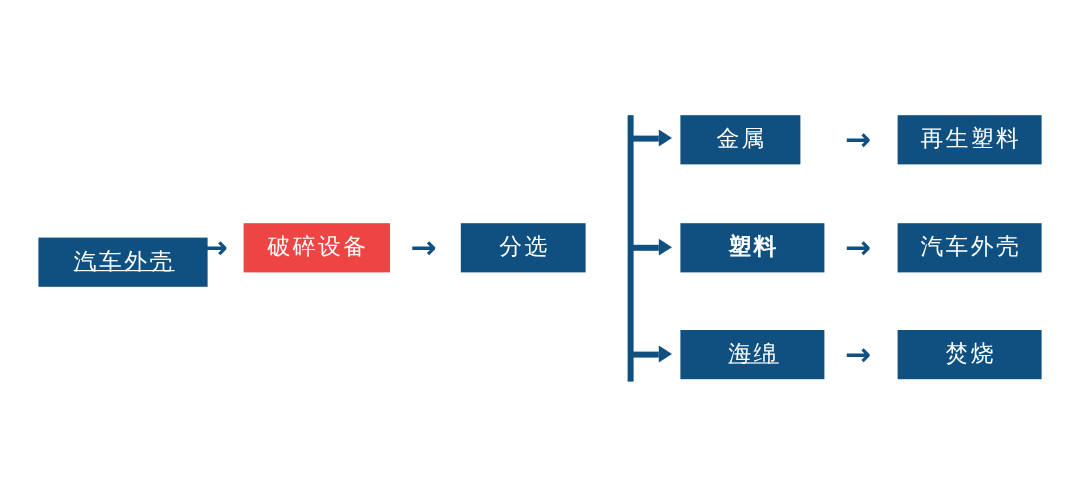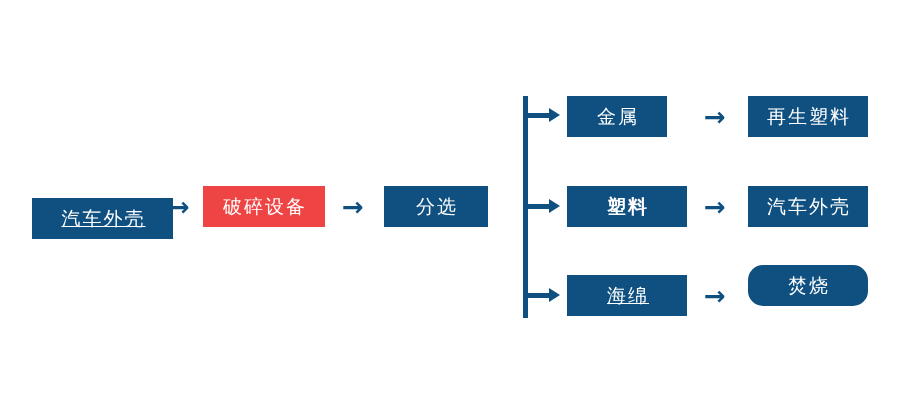--- a/index.html
+++ b/index.html
@@ -101,15 +101,15 @@
 
   <div class="node blue" style="left:748px; top:186px; width:120px; height:41px;">汽车外壳</div>
 
   <div class="branch-stem" style="left:526px; top:293px; width:23px; height:5px;"></div>
   <div class="branch-head" style="left:549px; top:288px;"></div>
 
   <div class="node blue" style="left:567px; top:275px; width:120px; height:41px;text-decoration:underline;">海绵</div>
 
   <div class="arrow" style="left:698px; top:281px; width:34px; height:30px;">→</div>
 
-  <div class="node blue" style="left:748px; top:265px; width:120px; height:41px;border-radius:15px;">焚烧</div>
+  <div class="node blue" style="left:748px; top:275px; width:120px; height:41px;">焚烧</div>
 
 </div>
 
 </body></html>

